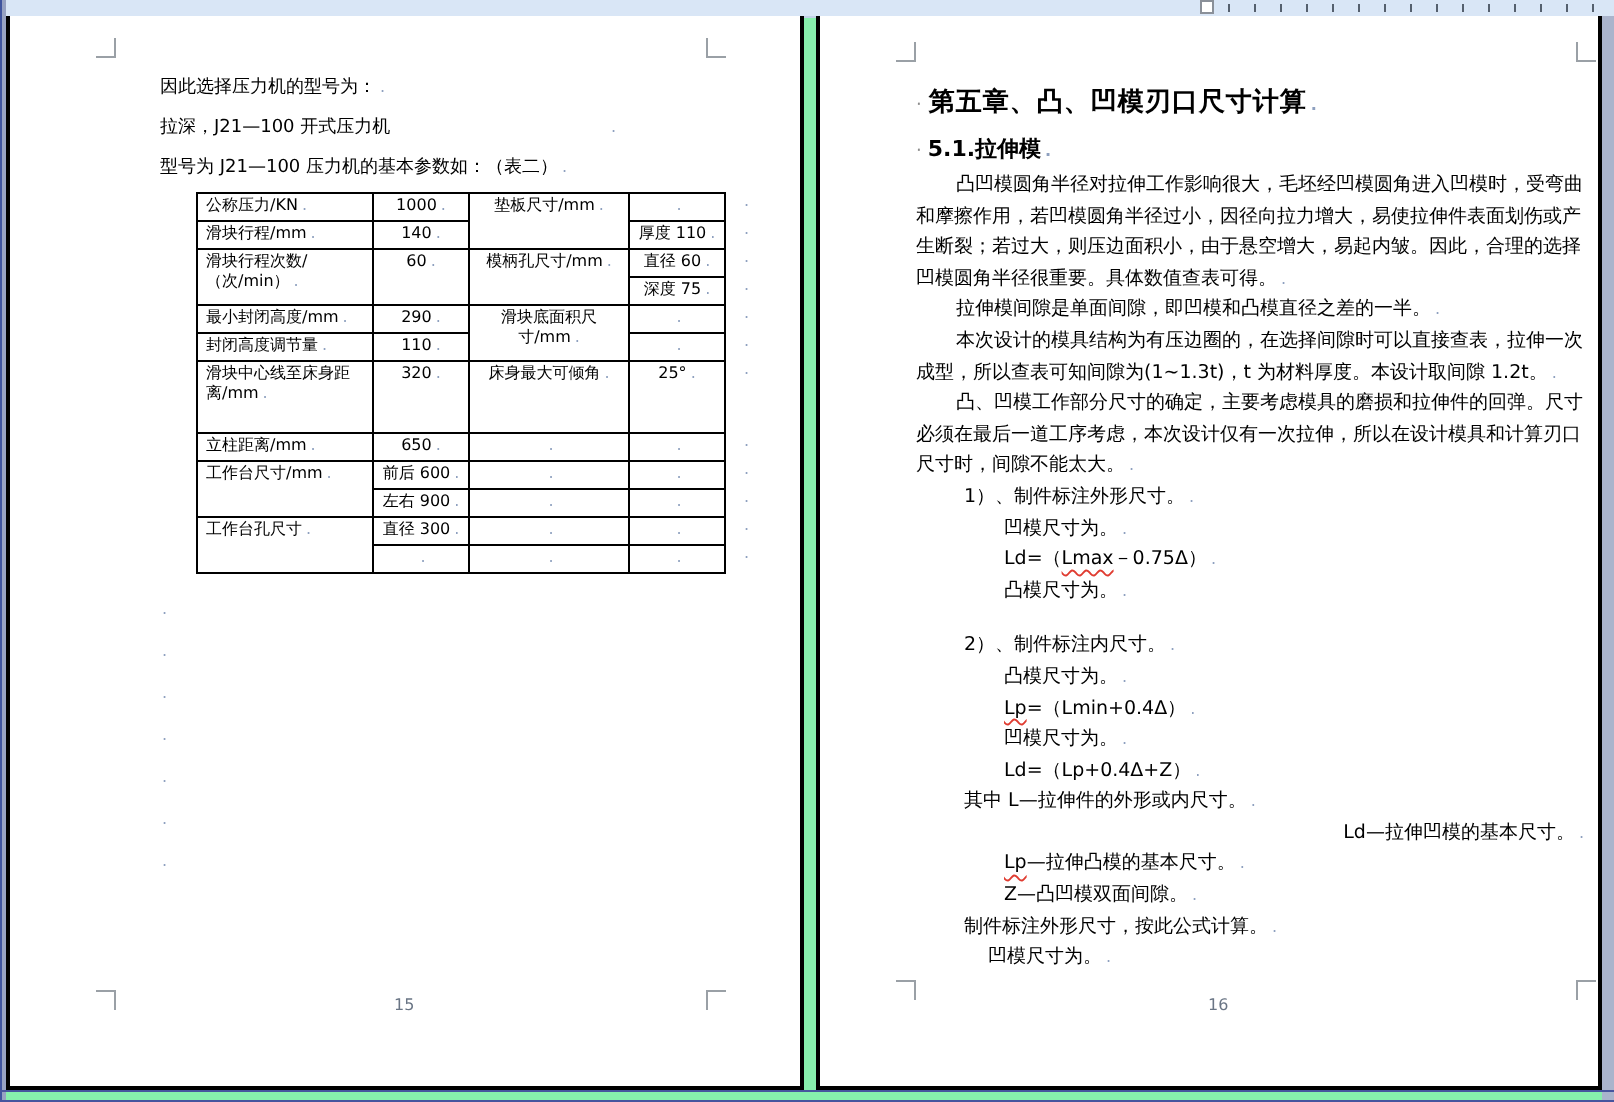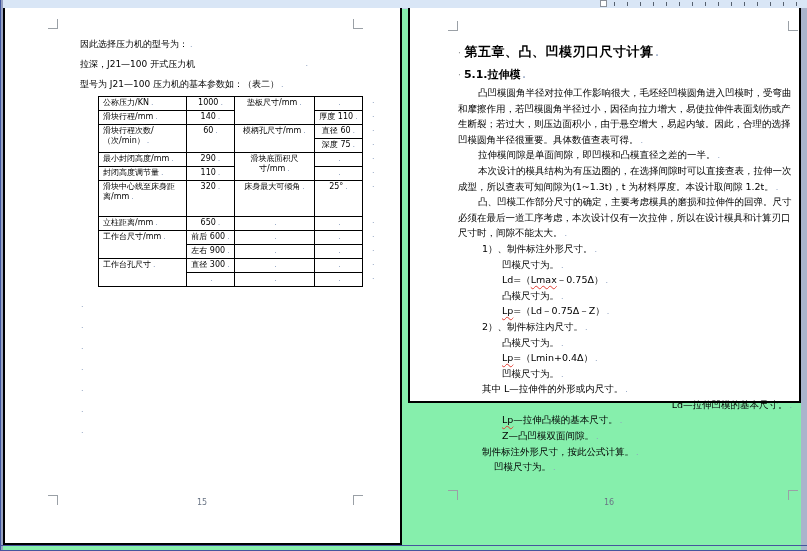--- a/index.html
+++ b/index.html
@@ -11,21 +11,21 @@
   .edge-right{position:absolute;left:801px;top:8px;width:6px;height:543px;background:#aab4cc;}
   .edge-bottom1{position:absolute;left:0;top:545px;width:807px;height:1px;background:#46549e;}
   .edge-bottom2{position:absolute;left:0;top:550px;width:807px;height:1px;background:#46549e;}
   
   #ruler{position:absolute;left:0;top:0;width:807px;height:8px;background:#d9e6f6;border-bottom:1px solid #c2d2e8;}
   .tick{position:absolute;top:2px;width:1px;height:4px;background:#55606e;}
   #ruler-square{position:absolute;left:600px;top:0;width:7px;height:7px;background:#fff;border:1px solid #8a9099;box-sizing:border-box;}
   
   .page{position:absolute;top:8px;background:#fff;border:2px solid #000;border-top:none;box-sizing:border-box;}
   #page-left{left:3px;width:399px;height:537px;}
-  #page-right{left:408px;width:393px;height:395px;}
+  #page-right{left:408px;width:393px;height:537px;}
   
   .crop{position:absolute;width:10px;height:10px;box-sizing:border-box;}
   .crop.tl{border-right:1px solid #9aa0a6;border-bottom:1px solid #9aa0a6;}
   .crop.tr{border-left:1px solid #9aa0a6;border-bottom:1px solid #9aa0a6;}
   .crop.bl{border-right:1px solid #9aa0a6;border-top:1px solid #9aa0a6;}
   .crop.br{border-left:1px solid #9aa0a6;border-top:1px solid #9aa0a6;}
   
   #intro{position:absolute;left:53px;top:26px;width:300px;}
   .intro-line{position:relative;height:20px;line-height:20px;font-size:9px;white-space:nowrap;}
   #spec-table{position:absolute;left:93px;top:88px;border-collapse:collapse;table-layout:fixed;}
@@ -210,25 +210,25 @@
         <div class="rp-line" style="padding-left: 20px;"><span>拉伸模间隙是单面间隙，即凹模和凸模直径之差的一半。</span><span class="pilcrow">.</span></div>
         <div class="rp-line" style="padding-left: 20px;"><span>本次设计的模具结构为有压边圈的，在选择间隙时可以直接查表，拉伸一次</span></div>
         <div class="rp-line"><span>成型，所以查表可知间隙为(1~1.3t)，t 为材料厚度。本设计取间隙 1.2t。</span><span class="pilcrow">.</span></div>
         <div class="rp-line" style="padding-left: 20px;"><span>凸、凹模工作部分尺寸的确定，主要考虑模具的磨损和拉伸件的回弹。尺寸</span></div>
         <div class="rp-line"><span>必须在最后一道工序考虑，本次设计仅有一次拉伸，所以在设计模具和计算刃口</span></div>
         <div class="rp-line"><span>尺寸时，间隙不能太大。</span><span class="pilcrow">.</span></div>
         <div class="rp-line" style="padding-left: 24px;"><span>1）、制件标注外形尺寸。</span><span class="pilcrow">.</span></div>
         <div class="rp-line" style="padding-left: 44px;"><span>凹模尺寸为。</span><span class="pilcrow">.</span></div>
         <div class="rp-line" style="padding-left: 44px;"><span>Ld=（</span><span class="spell">Lmax</span><span>－0.75Δ）</span><span class="pilcrow">.</span></div>
         <div class="rp-line" style="padding-left: 44px;"><span>凸模尺寸为。</span><span class="pilcrow">.</span></div>
-        <div class="rp-line" style="padding-left: 44px;"><span></span><span class="spell">Lp</span><span>=（Ld－0.75Δ－Z）</span><span class="pilcrow">.</span></div>
-        <div class="rp-line" style="padding-left: 24px;"><span>2）、制件标注内尺寸。</span><span class="pilcrow">.</span></div>
+        <div class="rp-line" style="padding-left: 24px; margin-top: 12px;"><span>2）、制件标注内尺寸。</span><span class="pilcrow">.</span></div>
         <div class="rp-line" style="padding-left: 44px;"><span>凸模尺寸为。</span><span class="pilcrow">.</span></div>
         <div class="rp-line" style="padding-left: 44px;"><span></span><span class="spell">Lp</span><span>=（Lmin+0.4Δ）</span><span class="pilcrow">.</span></div>
         <div class="rp-line" style="padding-left: 44px;"><span>凹模尺寸为。</span><span class="pilcrow">.</span></div>
+        <div class="rp-line" style="padding-left: 44px;"><span>Ld=（Lp+0.4Δ+Z）</span><span class="pilcrow">.</span></div>
         <div class="rp-line" style="padding-left: 24px;"><span>其中  L—拉伸件的外形或内尺寸。</span><span class="pilcrow">.</span></div>
         <div class="rp-line" style="padding-left: 44px; text-align: right;"><span>Ld—拉伸凹模的基本尺寸。</span><span class="pilcrow">.</span></div>
         <div class="rp-line" style="padding-left: 44px;"><span></span><span class="spell">Lp</span><span>—拉伸凸模的基本尺寸。</span><span class="pilcrow">.</span></div>
         <div class="rp-line" style="padding-left: 44px;"><span>Z—凸凹模双面间隙。</span><span class="pilcrow">.</span></div>
         <div class="rp-line" style="padding-left: 24px;"><span>制件标注外形尺寸，按此公式计算。</span><span class="pilcrow">.</span></div>
         <div class="rp-line" style="padding-left: 36px;"><span>凹模尺寸为。</span><span class="pilcrow">.</span></div>
       </div>
 
     <div class="pagenum">16</div>
   </div>

